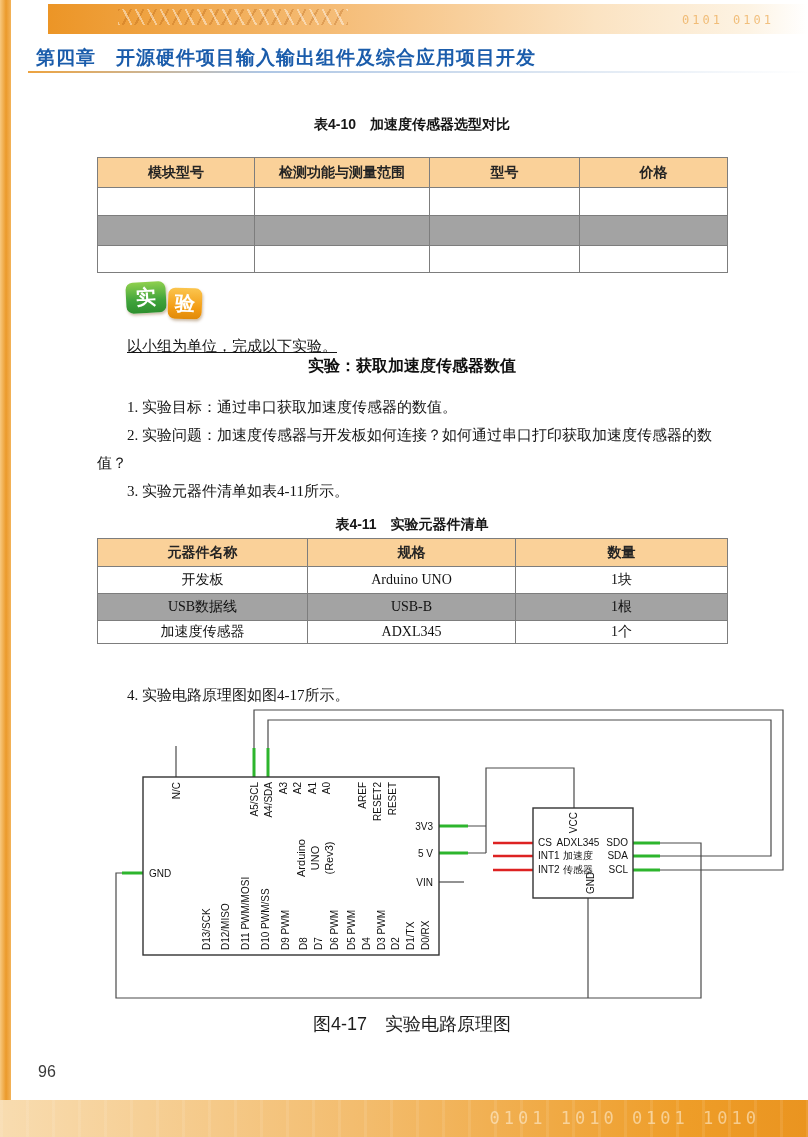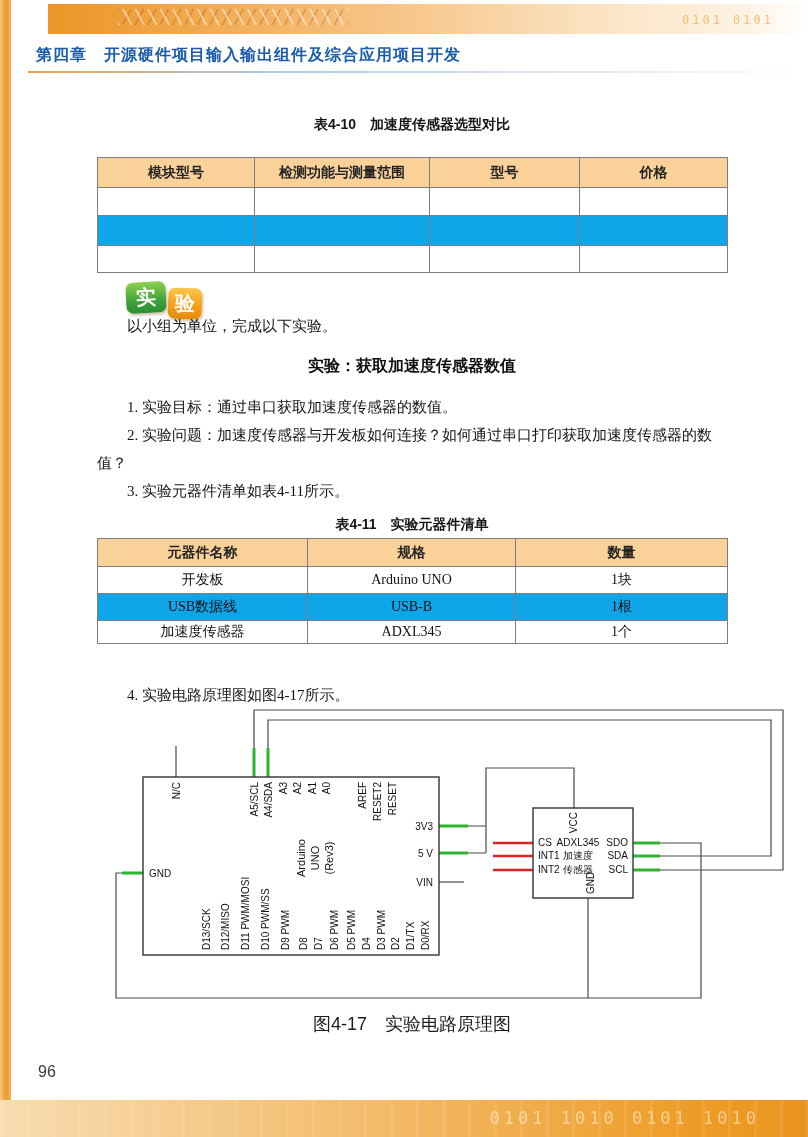--- a/index.html
+++ b/index.html
@@ -20,44 +20,44 @@
   .digits-top { position:absolute; right:34px; top:9px; font-family:"DejaVu Sans Mono",monospace;
     font-size:12px; letter-spacing:3px; color:rgba(232,148,38,.55); }
   .bottom-band { position:absolute; left:0; bottom:0; right:0; height:37px; z-index:3;
     background:linear-gradient(90deg,#f8dcb0,#f3bc6d 45%,#ee9d28 85%,#ea9420); }
   .bottom-band .stripes { position:absolute; inset:0; opacity:.5;
     background:repeating-linear-gradient(90deg, rgba(255,255,255,.18) 0 3px, transparent 3px 26px); }
   .digits-bottom { position:absolute; right:48px; top:8px; font-family:"DejaVu Sans Mono",monospace;
     font-size:17px; letter-spacing:4px; color:rgba(255,246,228,.55); }
   
   .chapter { position:absolute; left:36px; top:45px; z-index:4;
-    font-family:"Liberation Sans",sans-serif; font-weight:bold; font-size:16px;
+    font-family:"Liberation Sans",sans-serif; font-weight:bold; font-size:19px;
     letter-spacing:1px; color:#1a5cab; }
   .chapter-rule { position:absolute; left:28px; top:71px; width:780px; height:2px;
     background:linear-gradient(90deg,#eda33f,#aec6e4 30%,#d9e4f1 65%,rgba(217,228,241,0)); }
   
   .tcaption { position:absolute; left:97px; width:630px; text-align:center;
     font-family:"Liberation Sans",sans-serif; font-weight:bold; font-size:14px; color:#151515; }
   .cap410 { top:116px; } .cap411 { top:516px; }
   .para { position:absolute; left:97px; width:630px; font-size:15px; line-height:28px; color:#141414; }
   .indent { text-indent:2em; }
-  .intro  { top:312px; }
+  .intro  { top:332px;text-decoration:underline; }
   .item1  { top:393px; }
   .item2  { top:421px; }
   .item3  { top:477px; }
   .item4  { top:681px; }
   .exp-title { position:absolute; left:97px; top:356px; width:630px; text-align:center;
     font-family:"Liberation Sans",sans-serif; font-weight:bold; font-size:16px; color:#101010; }
   
   .tbl { position:absolute; left:97px; width:630px; border-collapse:collapse; table-layout:fixed;
     text-align:center; font-size:14px; background:#fff; }
   .tbl th { background:#fad199; font-family:"Liberation Sans",sans-serif; font-weight:bold;
     color:#242424; border:1px solid #7d7d7d; }
   .tbl td { border:1px solid #7d7d7d; font-family:"Liberation Serif",serif; color:#111;margin-top:8px; }
-  .tbl tr.alt td { background:#0ea5e9; }
+  .tbl tr.alt td { background:#a3a3a3; }
   .t410 { top:157px;padding-left:24px; } .t411 { top:538px; }
   
   .badge { position:absolute; left:126px; top:281px; width:90px; height:42px; }
   .badge-tile { position:absolute; color:#fff; font-family:"Liberation Sans",sans-serif;
     font-weight:bold; font-size:20px; text-align:center; border-radius:7px;
     box-shadow:1px 2px 3px rgba(110,60,0,.35); }
   .badge-green { left:0; top:1px; width:40px; height:31px; line-height:31px;
     background:linear-gradient(180deg,#8fd04e,#3fa33b 60%,#2e8f2e); transform:rotate(-3deg); }
   .badge-orange { left:42px; top:7px; width:34px; height:31px; line-height:31px;
     background:linear-gradient(180deg,#fbc54e,#f39c14 65%,#e08a0a); transform:rotate(2deg); }

